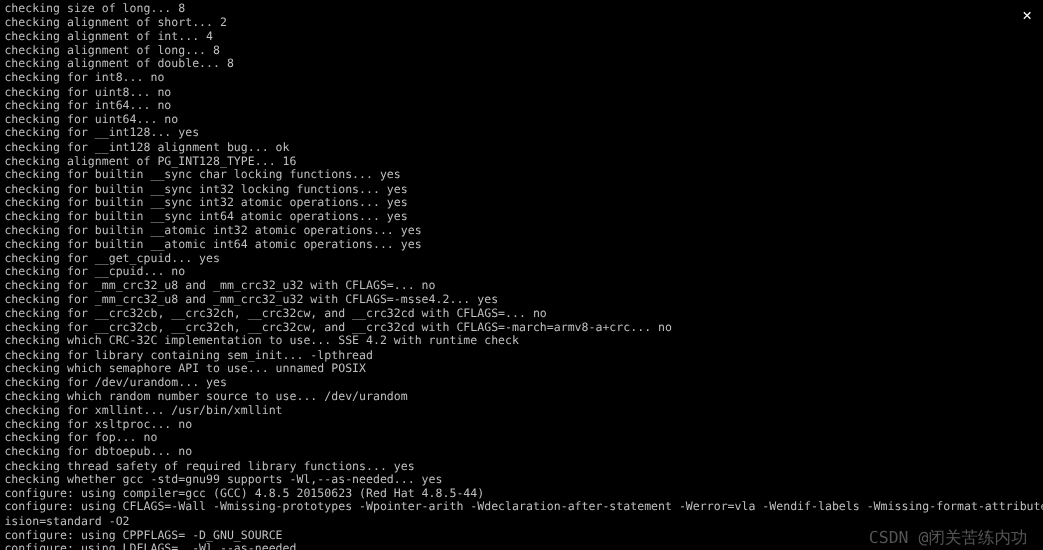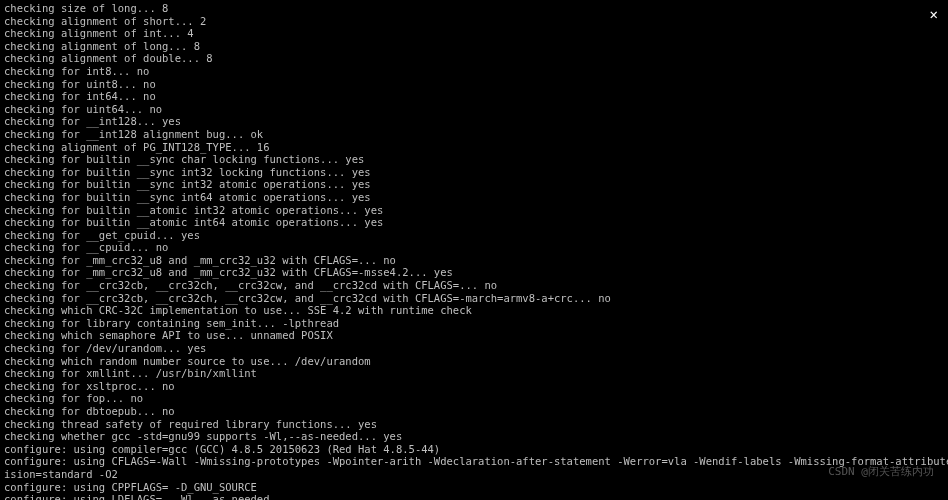--- a/index.html
+++ b/index.html
@@ -1,19 +1,19 @@
 <!DOCTYPE html>
 <html><head>
 <meta charset="utf-8">
 <style>
   html,body{margin:0;padding:0;background:#000;color:#ccc;font-family:Consolas,Menlo,monospace;font-size:10.5px;line-height:1.2;width:948px;height:500px;overflow:hidden}
   .scr{position:relative;width:948px;height:500px}
   .close{position:absolute;top:6px;right:10px;color:#fff;font-size:14px;cursor:pointer}
   pre{margin:0;padding:2px 4px;white-space:pre;color:#bfbfbf}
-  .wm{position:absolute;right:14px;bottom:22px;color:#555;font-size:11px}
+  .wm{position:absolute;right:14px;bottom:2px;color:#555;font-size:15px}
 </style>
 </head>
 <body>
 <div class="scr">
   <div class="close">✕</div>
   <pre><span id="block1">checking size of long... 8
 checking alignment of short... 2
 checking alignment of int... 4
 checking alignment of long... 8
 checking alignment of double... 8

